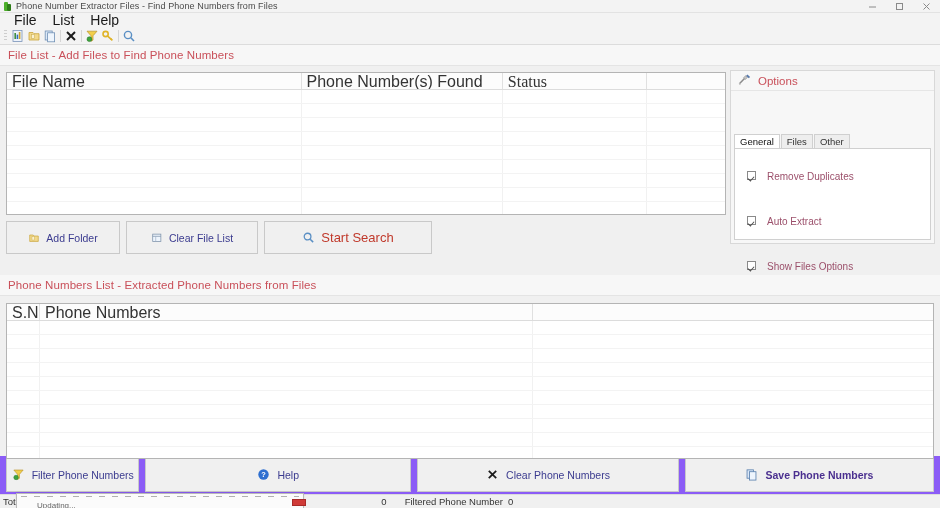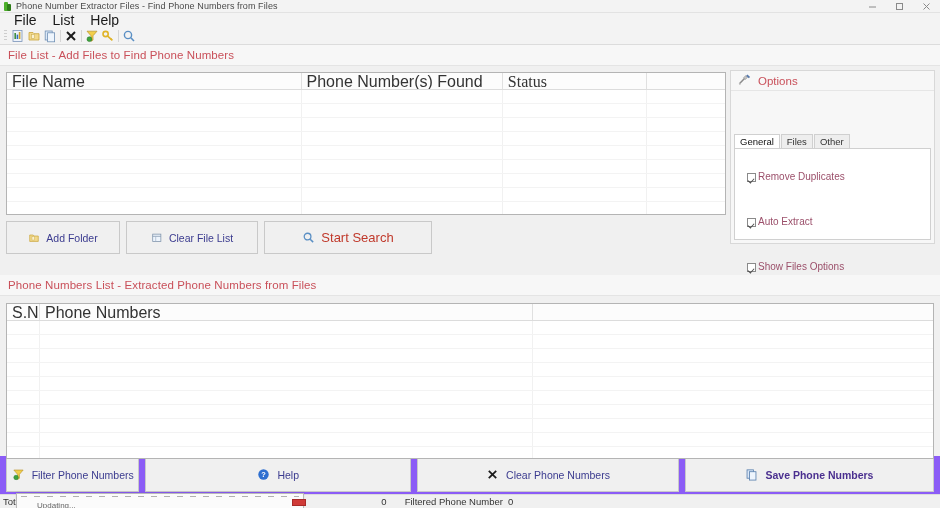--- a/index.html
+++ b/index.html
@@ -224,21 +224,21 @@
   }
   .opt-body {
     flex: 1;
     background: #fff;
     border: 1px solid #d0d0d0;
     margin: 0 3px 3px 3px;
     position: relative;
   }
   .chk-row {
     position: absolute;
-    display: flex; align-items: flex-end; gap: 2px;
+    display: flex; align-items: flex-start; gap: 11px;
     left: 12px;
   }
   .chk-box {
     width: 9px; height: 9px;
     border: 1px solid #8a8a8a;
     background: #fff;
     position: relative;
     flex: 0 0 auto;
   }
   .chk-box.checked::after {

